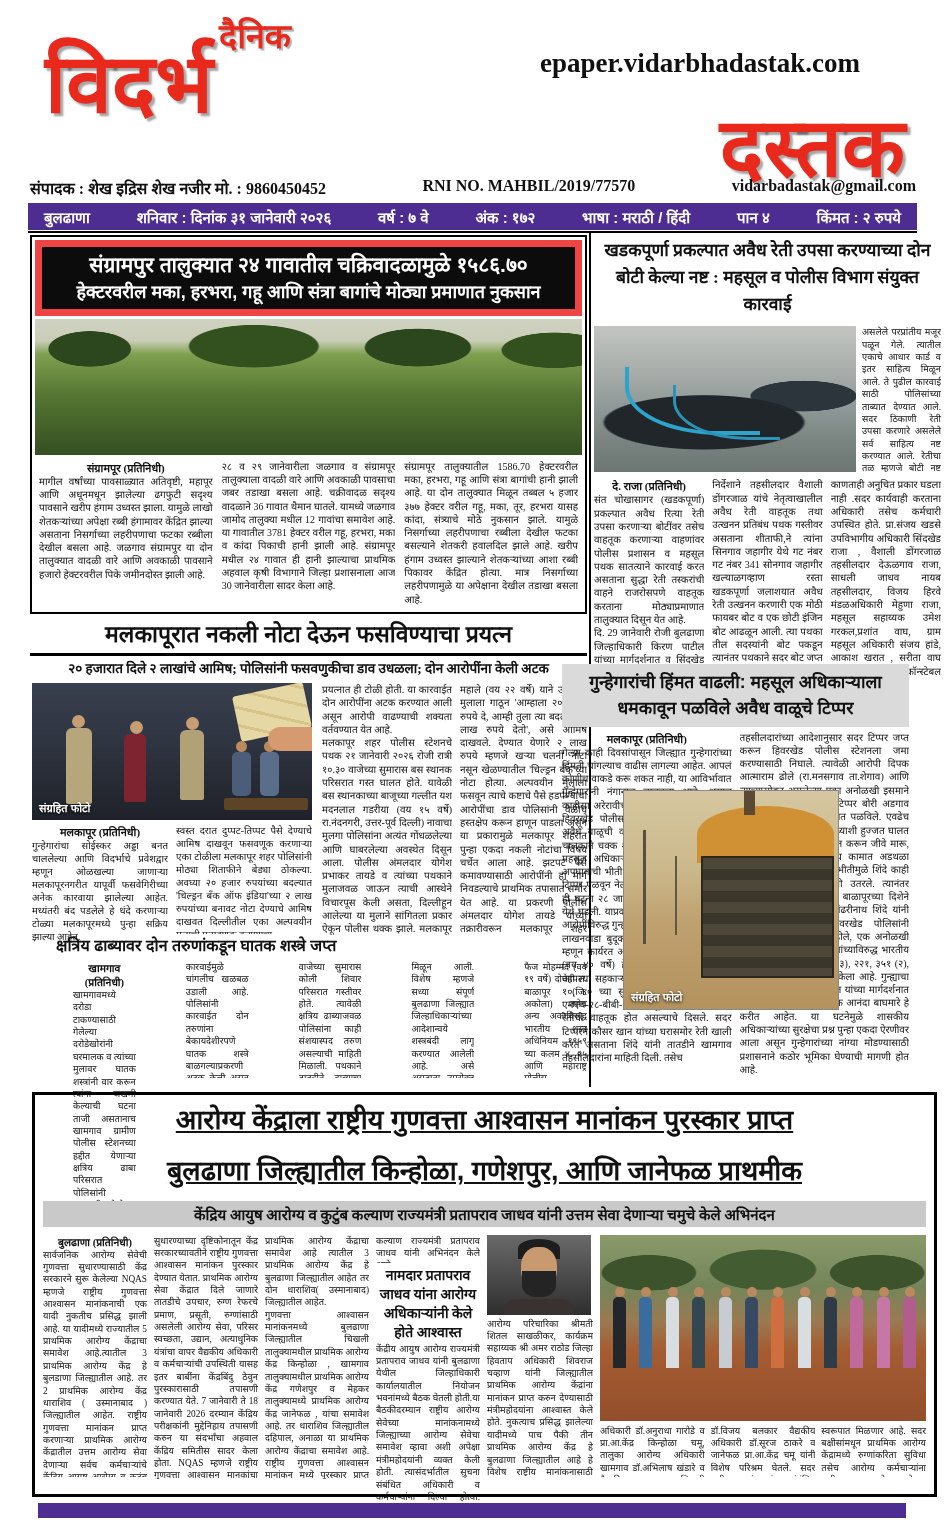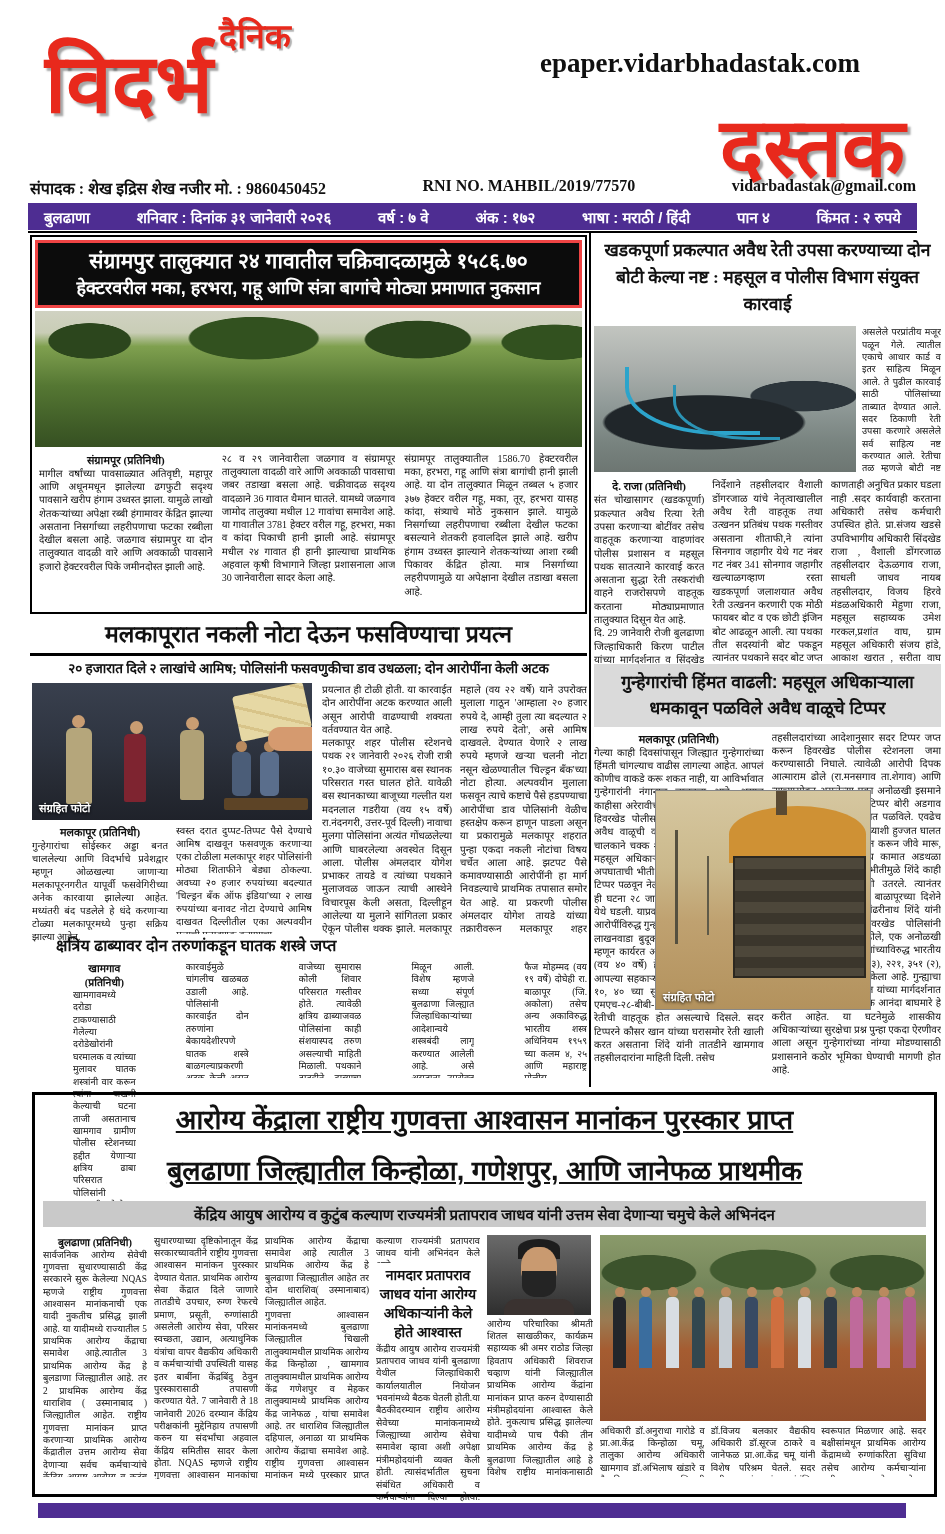--- a/index.html
+++ b/index.html
@@ -12,21 +12,21 @@
   #website{left:500px;top:48px;width:400px;text-align:center;font-size:27px;font-weight:bold;color:#101010;}
   #editor-row{left:30px;top:177px;width:886px;display:flex;justify-content:space-between;font-size:16px;font-weight:bold;}
   #infobar{left:28px;top:203px;width:889px;height:27px;background:#4e2d92;color:#fff;display:flex;justify-content:space-between;align-items:center;padding:0 16px;box-sizing:border-box;font-size:15px;font-weight:bold;font-family:"Liberation Sans","DejaVu Sans",sans-serif;}
   #toprule{left:28px;top:231px;width:889px;height:2px;background:#000;}
   #divider-v{left:589px;top:233px;width:2px;height:854px;background:#000;}
   
   .col{font-size:10px;line-height:1.33;text-align:justify;overflow:hidden;white-space:pre-line;}
   .byline{font-weight:bold;text-align:center;font-size:11px;white-space:normal;}
   
   #a1{left:30px;top:235px;width:557px;height:379px;border:2px solid #000;box-sizing:border-box;}
-  #a1 .hbox{margin:3px;border:3px solid #ef4444;background:#0c0c0c;color:#fff;text-align:center;padding:3px 4px;}
+  #a1 .hbox{margin:3px;border:7px solid #ef4444;background:#0c0c0c;color:#fff;text-align:center;padding:3px 4px;}
   #a1 .h1{font-size:21px;font-weight:bold;line-height:1.45;font-family:"Liberation Sans",sans-serif;}
   #a1 .h2{font-size:18px;font-weight:bold;line-height:1.4;font-family:"Liberation Sans",sans-serif;}
   #a1 .body{display:flex;gap:9px;padding:5px 7px 7px;}
   #a1 .c{flex:1;height:148px;}
   
   .ph{position:relative;overflow:hidden;}
   .ph .cap{position:absolute;left:7px;bottom:5px;color:#fff;font:bold 11px "Liberation Sans",sans-serif;text-shadow:0 1px 3px #000;}
   .ph-farm{height:136px;margin:0 3px;background:
     radial-gradient(ellipse 70px 30px at 10% 22%, #2c461d 58%, transparent 60%),
     radial-gradient(ellipse 110px 36px at 40% 20%, #32511f 58%, transparent 60%),
@@ -92,21 +92,21 @@
   #a3 .bl-row{position:absolute;left:2px;top:141px;width:280px;height:110px;display:flex;gap:8px;font-size:9.8px;}
   #a3 .bl-row .c{flex:1;height:110px;}
   #a3 .c3{position:absolute;left:292px;top:0;width:130px;height:252px;}
   #a3 .c4{position:absolute;left:430px;top:0;width:127px;height:252px;}
   
   #a4{left:30px;top:934px;width:557px;height:153px;}
   #a4 .h{font-size:16px;font-weight:bold;padding-left:26px;font-family:"Liberation Sans",sans-serif;}
   #a4 .body{display:flex;gap:7px;margin-top:5px;}
   #a4 .c{flex:1;height:117px;font-size:9.3px;margin-left:43px;}
   
-  #a5{left:594px;top:664px;width:347px;height:423px;}
+  #a5{left:562px;top:664px;width:347px;height:423px;}
   #a5 .gh{background:#dadada;text-align:center;font-size:17.5px;font-weight:bold;line-height:1.5;padding:5px 2px;font-family:"Liberation Sans",sans-serif;}
   #a5 .body{display:flex;gap:8px;margin-top:4px;}
   #a5 .c{flex:1;height:350px;}
   
   #a6{left:32px;top:1092px;width:905px;height:405px;border:3px solid #000;box-sizing:border-box;}
   #a6 .hl{text-align:center;font-weight:bold;font-size:27px;line-height:1.9;text-decoration:underline;font-family:"Liberation Sans",sans-serif;}
   #a6 .sub{background:#c9c9c9;margin:3px 8px;text-align:center;font-weight:bold;font-size:15px;padding:3px 0;}
   #a6 .body{display:flex;gap:7px;padding:5px 8px;}
   #a6 .hc{width:104px;height:244px;font-size:9.3px;}
   #a6 .c5{width:106px;}

